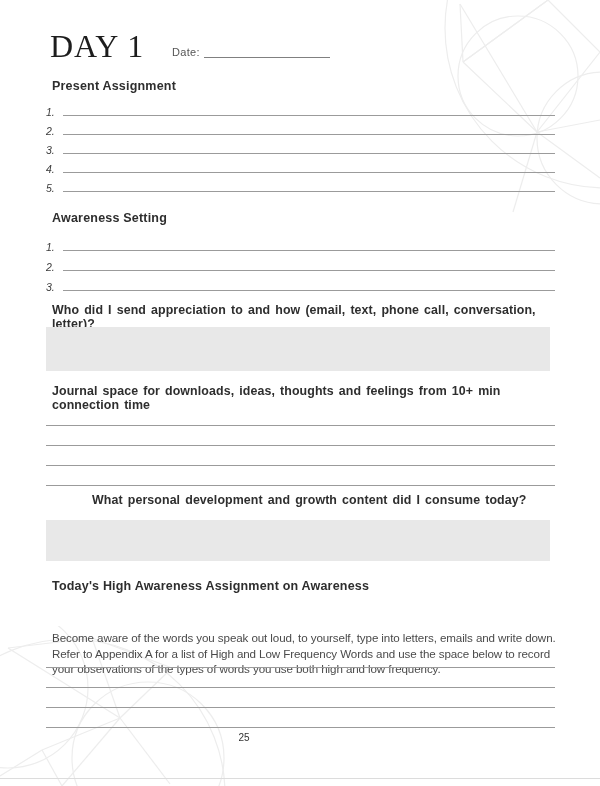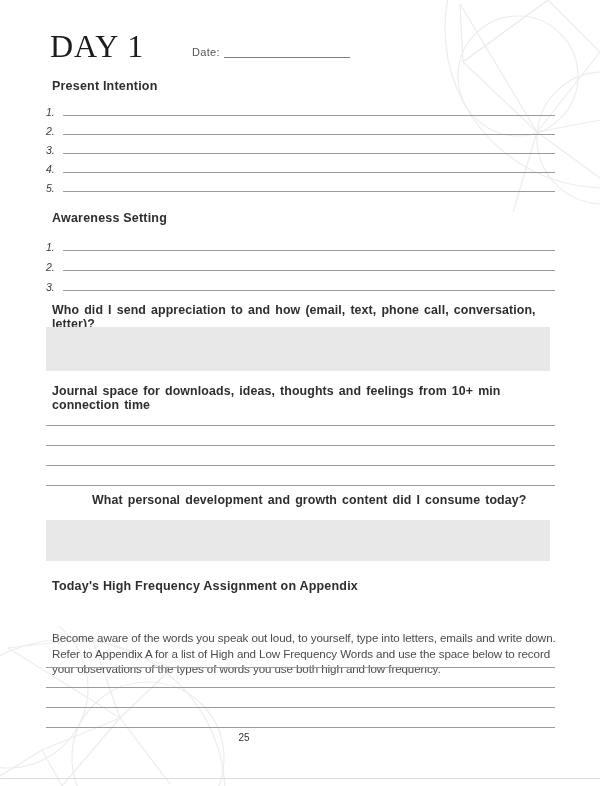--- a/index.html
+++ b/index.html
@@ -9,21 +9,21 @@
     font-family:"Liberation Sans",sans-serif;
     color:#2f2f2f;
   }
   .abs{position:absolute;}
   
   .page-title{
     left:50px;top:28px;
     font-size:32px;font-weight:400;letter-spacing:1px;color:#1d1d1d;
     font-family:Liberation Serif, serif;
   }
-  .date-wrap{left:192px;top:46px;display:flex;align-items:flex-start;}
+  .date-wrap{left:172px;top:46px;display:flex;align-items:flex-start;}
   .date-label{font-size:11px;color:#555;letter-spacing:0.3px;}
   .date-line{display:inline-block;width:126px;border-bottom:1px solid #808080;height:11px;margin-left:4px;}
   
   .sec-heading{
     font-size:12.5px;font-weight:bold;color:#2e2e2e;letter-spacing:0.2px;
   }
   .question{
     font-size:12.4px;font-weight:bold;color:#2e2e2e;letter-spacing:0.1px;word-spacing:1.5px;
     width:506px;
   }
@@ -80,21 +80,21 @@
   <line x1="42" y1="124" x2="0" y2="150"></line>
   <line x1="120" y1="92" x2="62" y2="160"></line>
 </svg>
 
 <div class="abs page-title">DAY 1</div>
 <div class="abs date-wrap">
   <span class="date-label">Date:</span>
   <span class="date-line"></span>
 </div>
 
-<div class="abs sec-heading" style="left:52px;top:79px;">Present Intention</div>
+<div class="abs sec-heading" style="left:52px;top:79px;">Present Assignment</div>
 <div class="abs rows" style="top:98px;">
   <div class="rule-row">
     <span class="row-num">1.</span>
     <span class="row-line"></span>
   </div>
   <div class="rule-row">
     <span class="row-num">2.</span>
     <span class="row-line"></span>
   </div>
   <div class="rule-row">
@@ -134,21 +134,21 @@
 <div class="abs rows" style="top:406px;">
   <div class="blank-rule"></div>
   <div class="blank-rule"></div>
   <div class="blank-rule"></div>
   <div class="blank-rule"></div>
 </div>
 
 <div class="abs question" style="left:52px;top:493px;margin-left:40px;">What personal development and growth content did I consume today?</div>
 <div class="abs answer-box" style="top:520px;height:41px;"></div>
 
-<div class="abs sec-heading" style="left:52px;top:579px;">Today's High Frequency Assignment on Appendix</div>
+<div class="abs sec-heading" style="left:52px;top:579px;">Today's High Awareness Assignment on Awareness</div>
 <div class="abs body-text" style="left:52px;top:598px;margin-top:32px;">Become aware of the words you speak out loud, to yourself, type into letters, emails and write down. Refer to Appendix A for a list of High and Low Frequency Words and use the space below to record your observations of the types of words you use both high and low frequency.</div>
 <div class="abs rows" style="top:648px;">
   <div class="blank-rule"></div>
   <div class="blank-rule"></div>
   <div class="blank-rule"></div>
   <div class="blank-rule"></div>
 </div>
 
 <div class="abs page-number">25</div>
 <div class="abs bottom-edge"></div>

